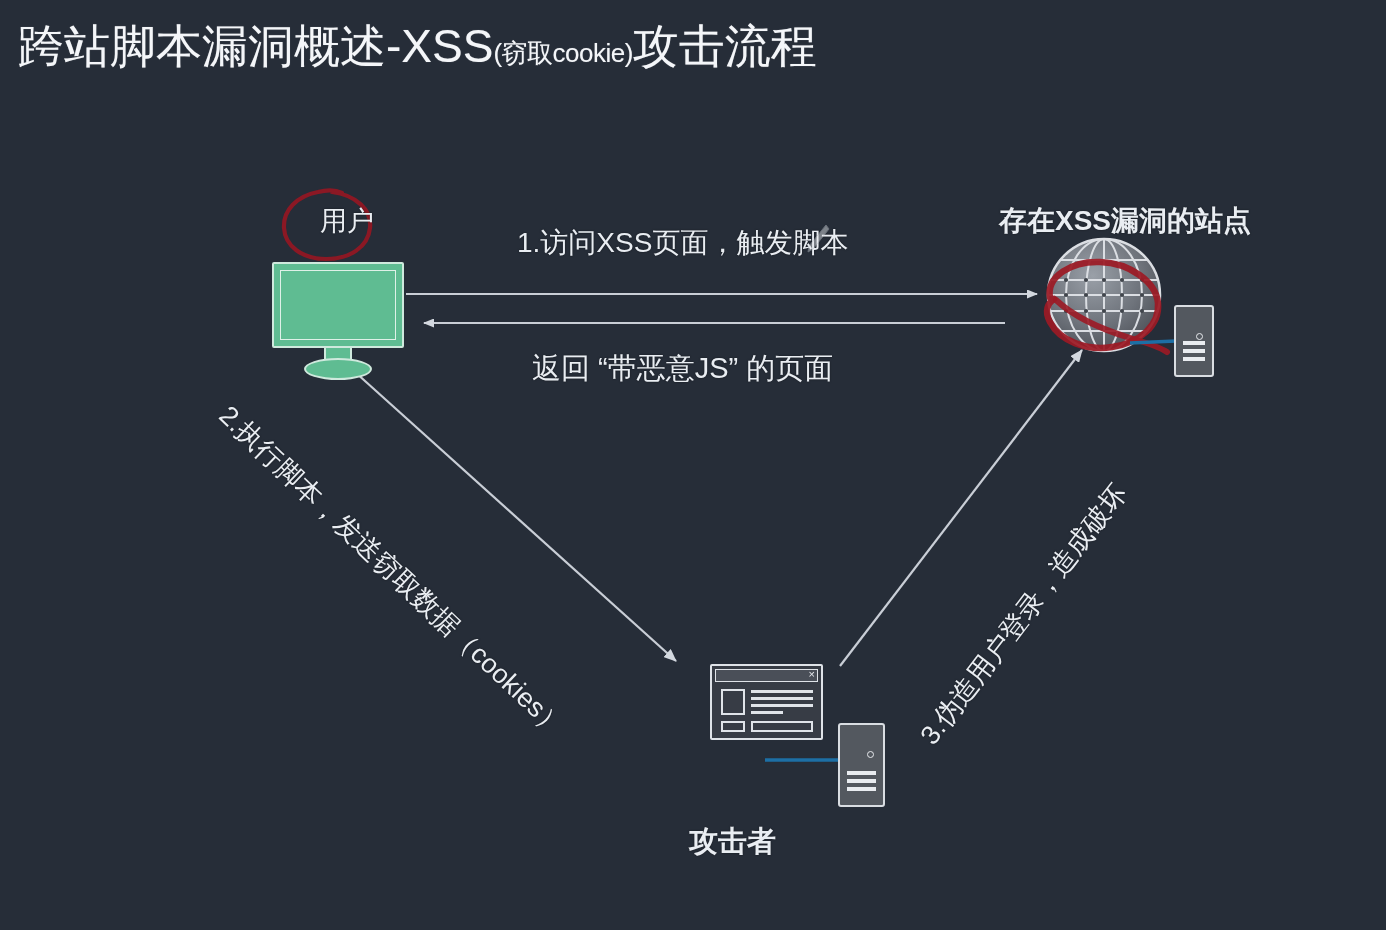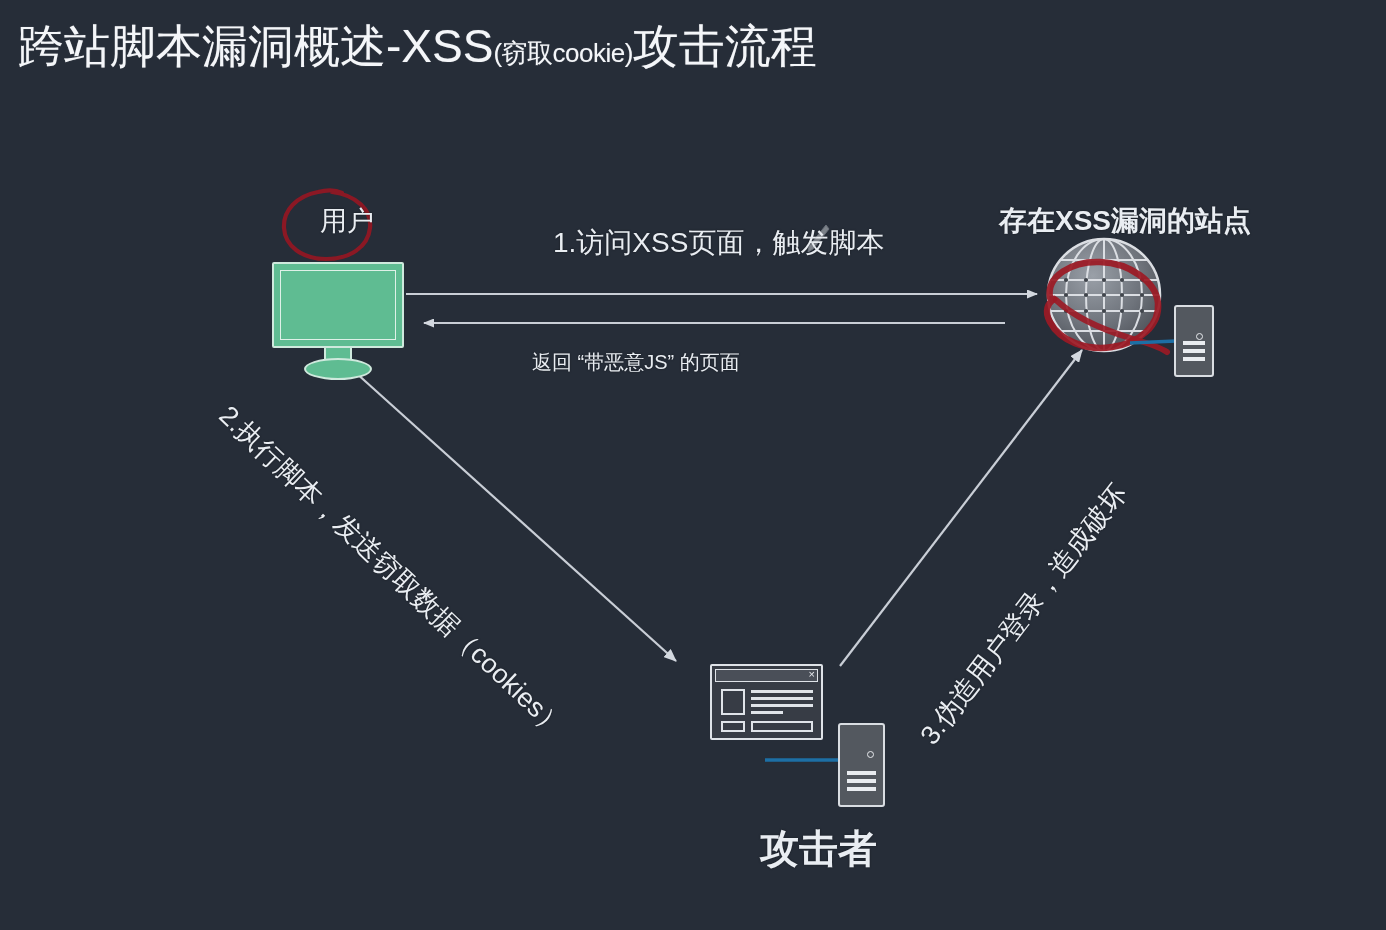--- a/index.html
+++ b/index.html
@@ -61,32 +61,31 @@
     font-size: 27px;
     margin-left: 24px;
   }
   #label-site {
     left: 999px; top: 194px;
     font-size: 28px;
     font-weight: 600;
     margin-top: 8px;
   }
   #label-attacker {
-    left: 760px; top: 822px;
-    font-size: 39px;
+    left: 689px; top: 822px;
+    font-size: 29px;
     font-weight: 600;
   }
   #label-step1 {
     left: 517px; top: 224px;
     font-size: 28px;
-    margin-left: 36px;
   }
   #label-return {
     left: 532px; top: 349px;
-    font-size: 20px;
+    font-size: 29px;
   }
   #label-step2 {
     left: 236px; top: 398px;
     font-size: 27px;
     transform-origin: 0 0;
     transform: rotate(43.5deg);
   }
   #label-step3 {
     left: 912px; top: 730px;
     font-size: 27px;

